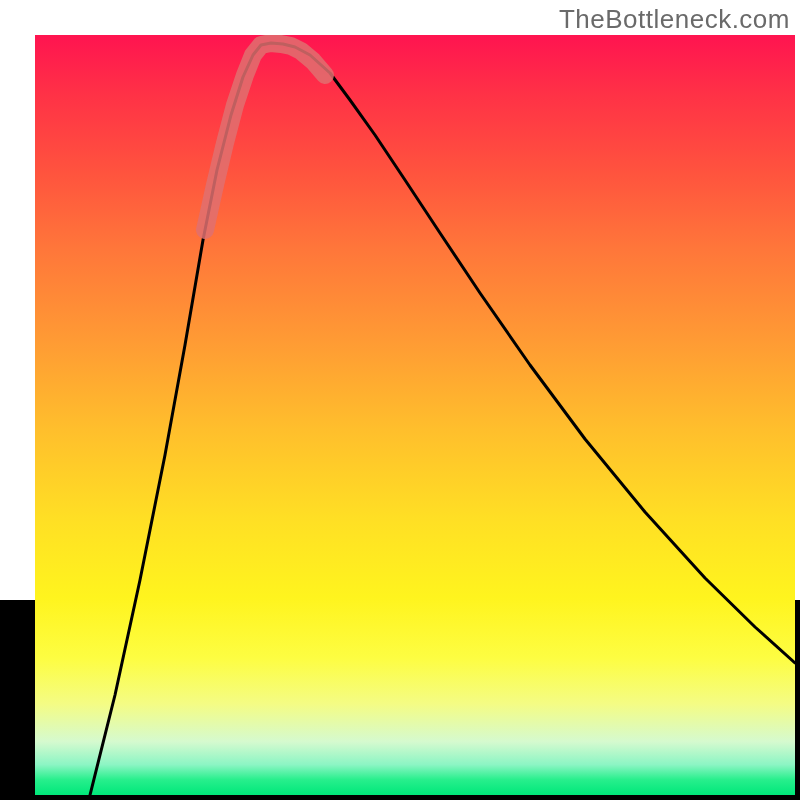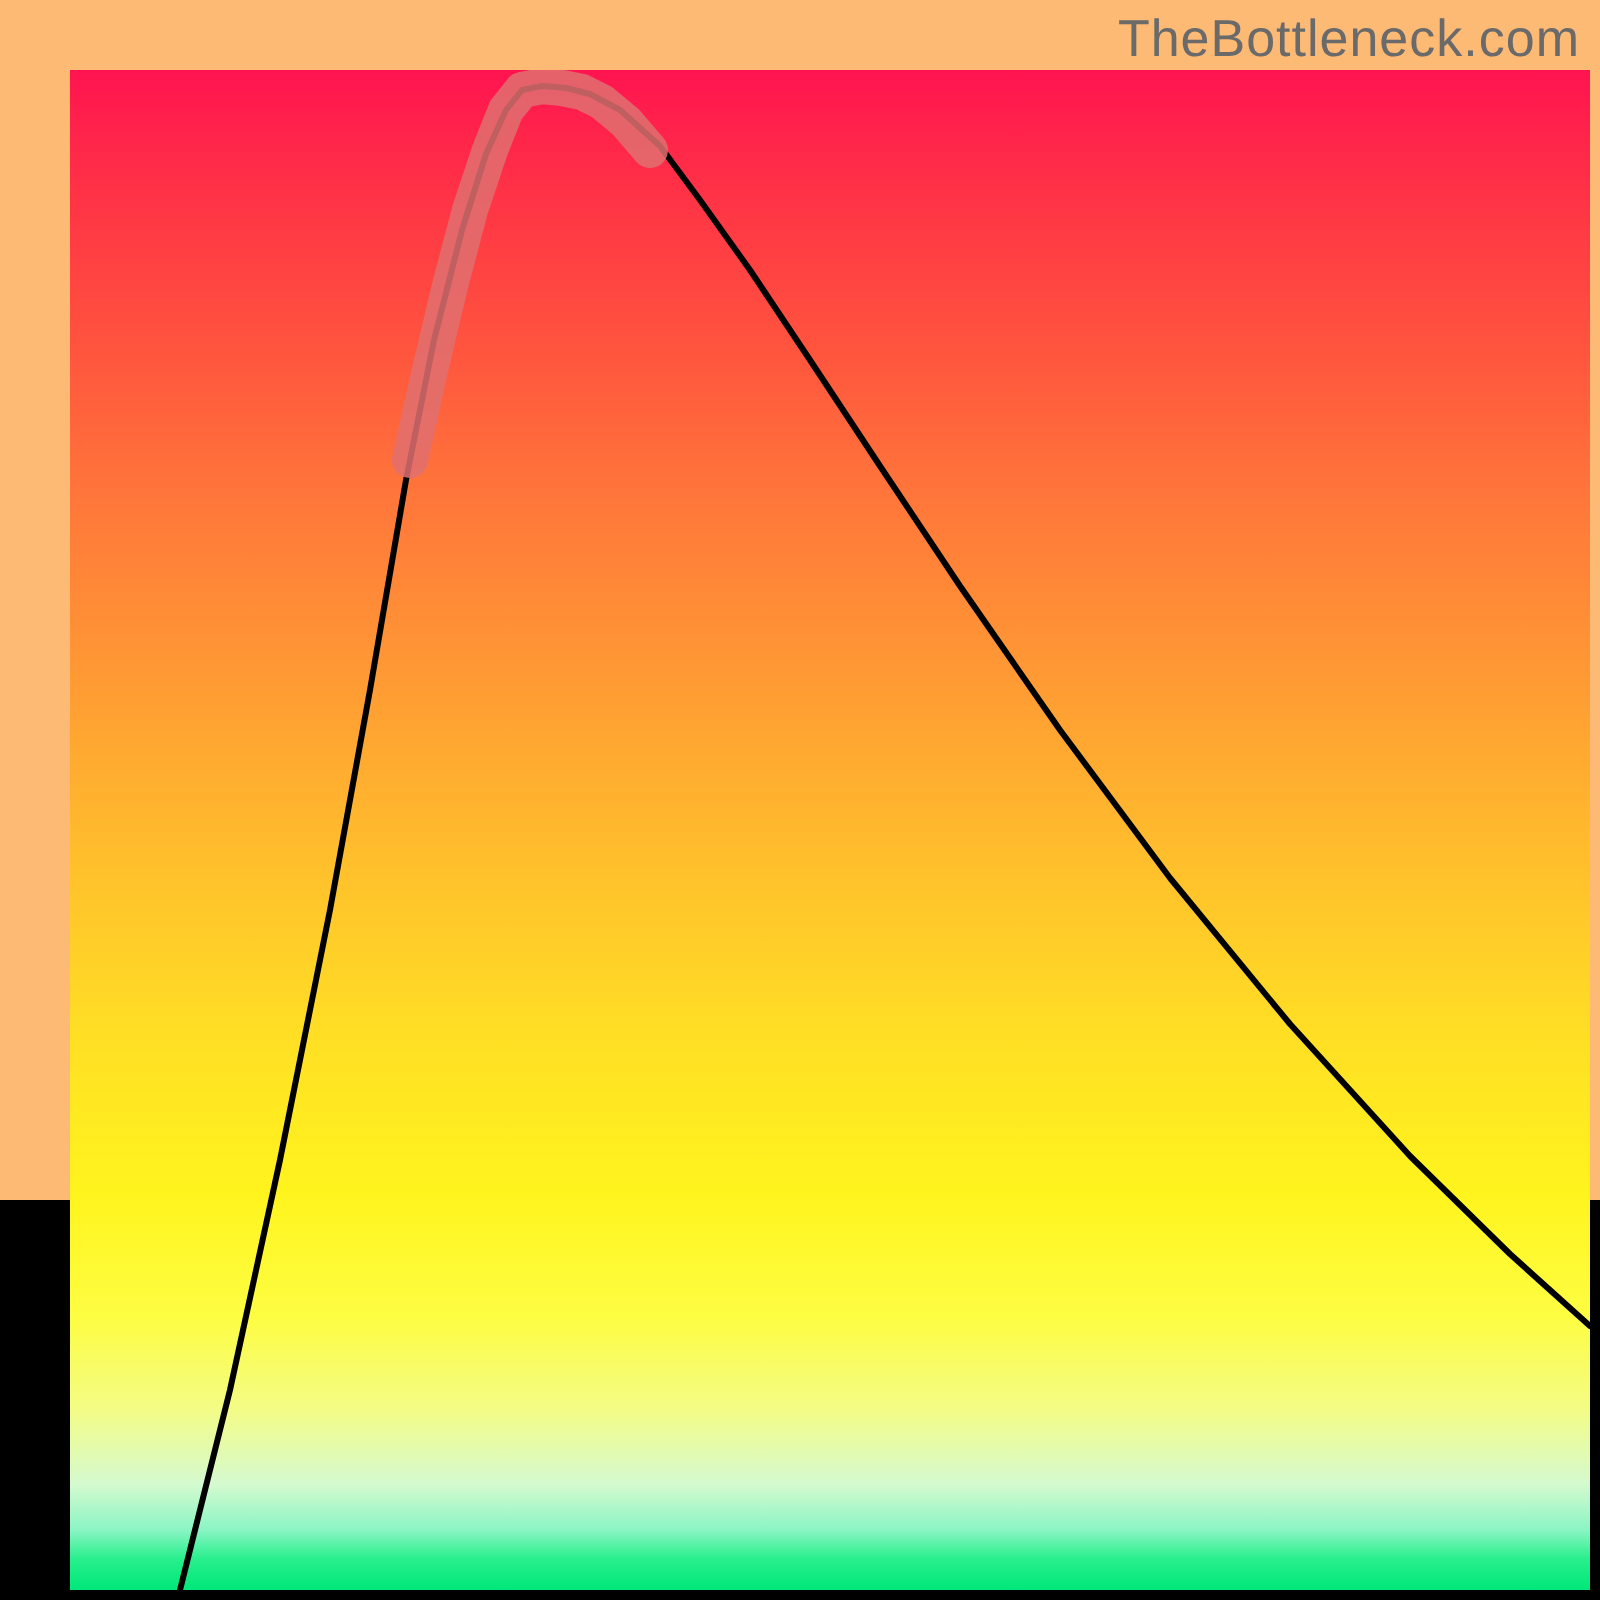--- a/index.html
+++ b/index.html
@@ -9,21 +9,21 @@
     height: 800px;
     background: #000;
     overflow: hidden;
   }
   .frame {
     position: absolute;
     left: 0;
     top: 0;
     width: 800px;
     height: 600px;
-    background: #fdba74;
+    background: #ffffff;
   }
   .watermark {
     position: absolute;
     top: 4px;
     right: 10px;
     color: #6a6a6a;
     font-family: Arial, Helvetica, sans-serif;
     font-size: 26px;
     font-weight: 400;
     letter-spacing: 0.5px;

